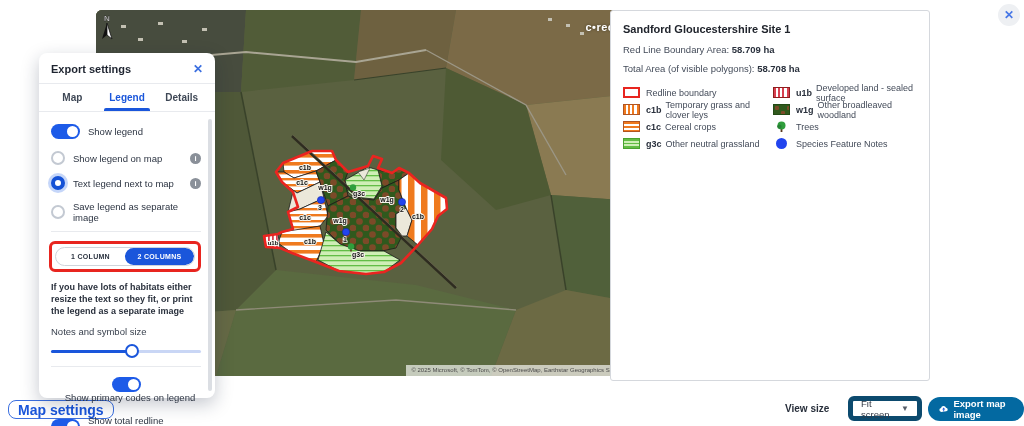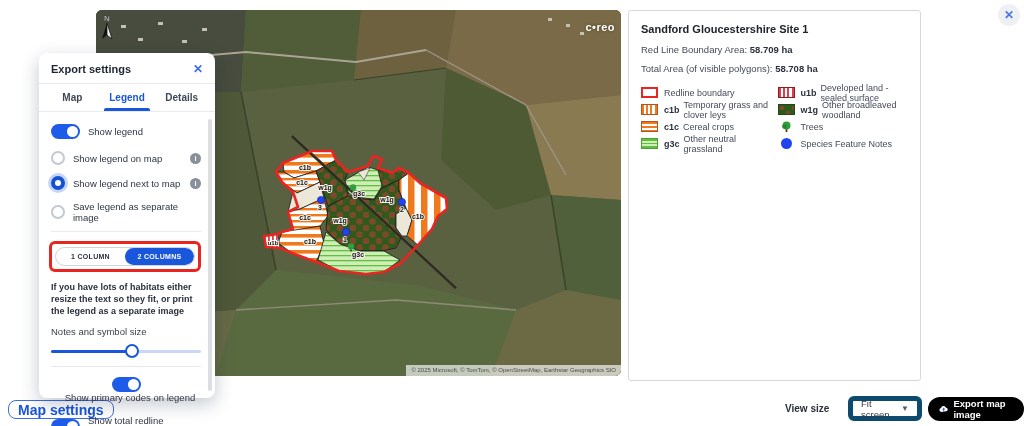--- a/index.html
+++ b/index.html
@@ -56,21 +56,21 @@
   .slider-lbl { font-size:9.5px; color:#39414e; margin-bottom:7px; }
   .slider { position:relative; height:14px; margin-bottom:8px; cursor:pointer; }
   .sl-track { position:absolute; left:0; right:0; top:6px; height:3px; border-radius:2px;
     background:#c9d6f5; }
   .sl-fill { position:absolute; left:0; width:54%; top:6px; height:3px; border-radius:2px;
     background:#1a56db; }
   .sl-thumb { position:absolute; left:54%; top:0; width:14px; height:14px; margin-left:-7px;
     border-radius:50%; background:#fff; border:2.5px solid #1a56db; }
 
   
-  .rpanel { position:absolute; left:628px; top:10px; width:293px; height:371px; background:#fff;
+  .rpanel { position:absolute; left:610px; top:10px; width:320px; height:371px; background:#fff;
     border:1px solid #d5d8dd; border-radius:3px; padding:12px 12px; z-index:10; }
   .rp-title { font-size:11px; font-weight:700; color:#20242c; margin-bottom:9px; }
   .rp-stat { font-size:9.5px; color:#434b59; margin-bottom:8px; }
   .rp-stat b { color:#2a313d; }
   .leg-grid { display:grid; grid-template-columns:1fr 1fr; grid-template-rows:repeat(4, 17px);
     grid-auto-flow:column; column-gap:6px; margin-top:10px; }
   .leg-row { display:flex; align-items:center; font-size:9px; color:#434b59; }
   .sw { width:17px; height:11px; margin-right:6px; flex:0 0 auto; }
   .sw-redline { background:#fff; border:2.5px solid #e8251f; }
   .sw-c1b { border:1.5px solid #b05522; background:repeating-linear-gradient(90deg,#f07a1e 0 2px,#fff 2px 4.2px); }
@@ -90,21 +90,21 @@
   .map-settings { position:absolute; left:8px; top:400px; height:19px; padding:0 9px;
     border:1.5px solid #3b6fe0; border-radius:8px; background:#fff; color:#1a56db;
     font-size:14px; font-weight:700; display:flex; align-items:center; cursor:pointer; }
   .viewsize-lbl { position:absolute; left:785px; top:403px; font-size:10px; font-weight:700;
     color:#272e3a; }
   .dropdown { position:absolute; left:848px; top:396px; width:74px; height:25px;
     border:5px solid #0c4a6e; border-radius:6px; background:#fff; display:flex;
     align-items:center; padding:0 8px; font-size:9.5px; color:#333a46; cursor:pointer; }
   .dd-chev { margin-left:auto; font-size:8px; color:#555d68; }
   .export-btn { position:absolute; left:928px; top:397px; height:24px; padding:0 11px;
-    border-radius:12px; background:#000000; color:#fff; font-size:9.5px; font-weight:700;
+    border-radius:12px; background:#0369a1; color:#fff; font-size:9.5px; font-weight:700;
     display:flex; align-items:center; gap:5px; cursor:pointer; }
   .page-close { position:absolute; left:998px; top:4px; width:22px; height:22px;
     border-radius:50%; background:#eef0f3; color:#4777e6; font-size:12px; font-weight:700;
     display:flex; align-items:center; justify-content:center; cursor:pointer; }
 </style>
 </head>
 <body>
 
 <div class="stage">
 
@@ -255,21 +255,21 @@
         <span class="lbl">Show legend</span>
       </div>
 
       <div class="row" style="margin-bottom:11px;">
         <span class="rad"></span>
         <span class="lbl">Show legend on map</span>
         <span class="info">i</span>
       </div>
       <div class="row" style="margin-bottom:11px;">
         <span class="rad sel"></span>
-        <span class="lbl">Show legend next to map</span>
+        <span class="lbl">Text legend next to map</span>
         <span class="info">i</span>
       </div>
       <div class="row" style="margin-bottom:8px;">
         <span class="rad"></span>
         <span class="lbl">Save legend as separate image</span>
       </div>
 
       <div class="hr"></div>
 
       <div class="redbox">

